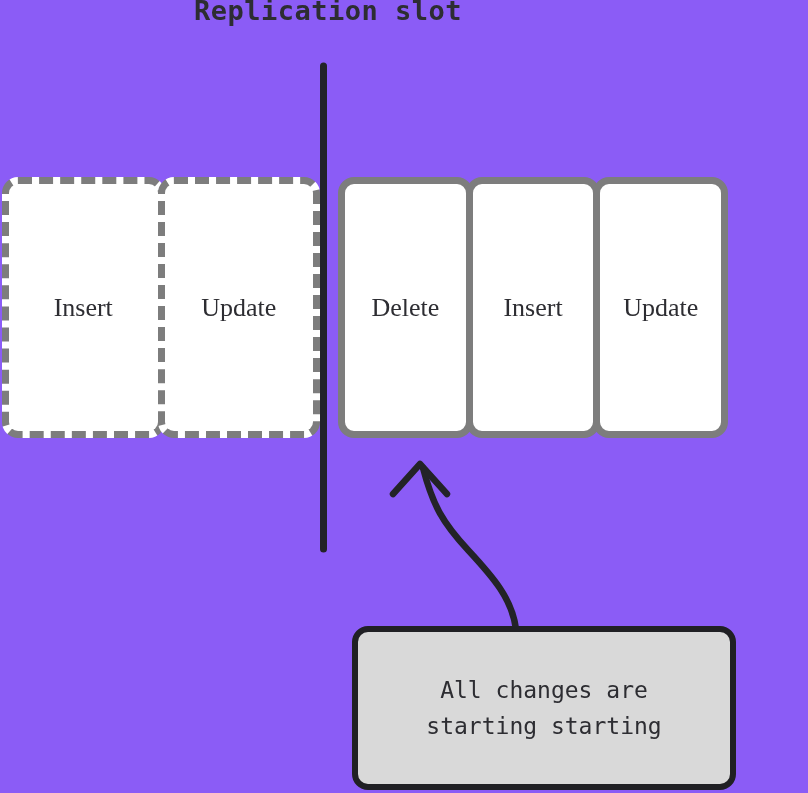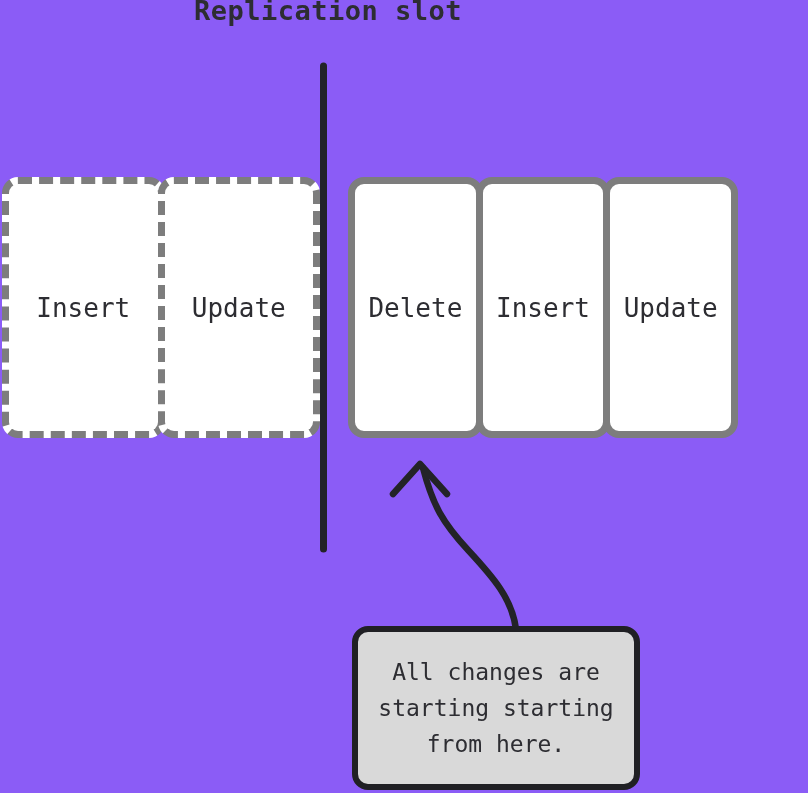--- a/index.html
+++ b/index.html
@@ -31,22 +31,22 @@
     white-space: pre;
   }
 
   
   .box-row {
     position: absolute;
     top: 177px;
     height: 261px;
   }
   .row-dashed { left: 2px;   width: 318px; }
-  .row-solid  { left: 348px; width: 390px; }
-  .box-row { display: flex; }
+  .row-solid  { left: 338px; width: 390px; }
+  .box-row { display: flex; font-family: Liberation Serif, serif; }
   .box {
     flex: 1 1 0;
     box-sizing: border-box;
     background: #ffffff;
     border: 7px solid #7d7d7d;
     border-radius: 16px;
     display: flex;
     align-items: center;
     justify-content: center;
     font-size: 26px;
@@ -63,21 +63,21 @@
     left: 0; top: 0;
     width: 808px; height: 793px;
     pointer-events: none;
   }
 
   
   .callout {
     position: absolute;
     left: 352px;
     top: 626px;
-    width: 288px;
+    width: 384px;
     height: 164px;
     box-sizing: border-box;
     background: #d9d9d9;
     border: 6px solid #202024;
     border-radius: 16px;
     display: flex;
     flex-direction: column;
     align-items: center;
     justify-content: center;
     font-size: 23px;
@@ -121,16 +121,15 @@
     <line x1="323.5" y1="66" x2="323.5" y2="549" stroke="#232327" stroke-width="7" stroke-linecap="round"></line>
 
     <path d="M 516 629 C 512 599 494 578 468 550 C 443 523 433 506 423 468" fill="none" stroke="#232327" stroke-width="6.5" stroke-linecap="round"></path>
 
     <path d="M 393 494 L 420 464 L 447 494" fill="none" stroke="#232327" stroke-width="6.5" stroke-linecap="round" stroke-linejoin="round"></path>
   </svg>
 
   <div class="callout">
     <span>All changes are</span>
     <span>starting starting</span>
-    <span>from here.</span>
   </div>
 
 </div>
 
 </body></html>

